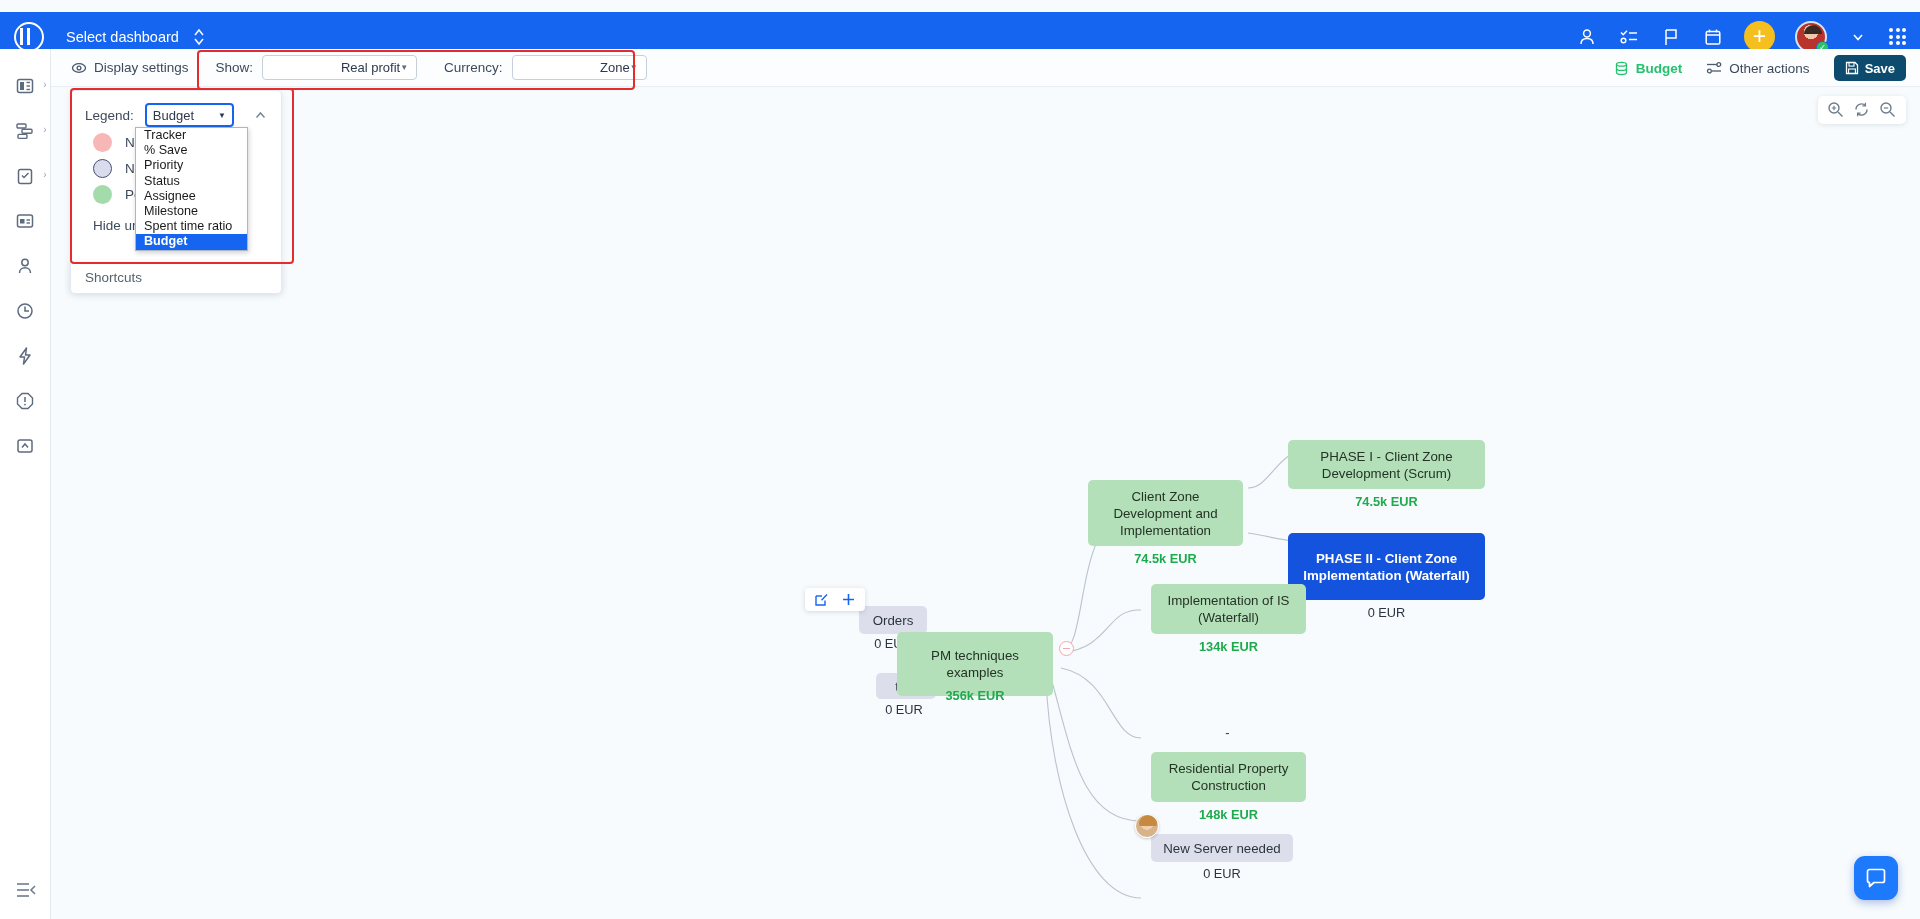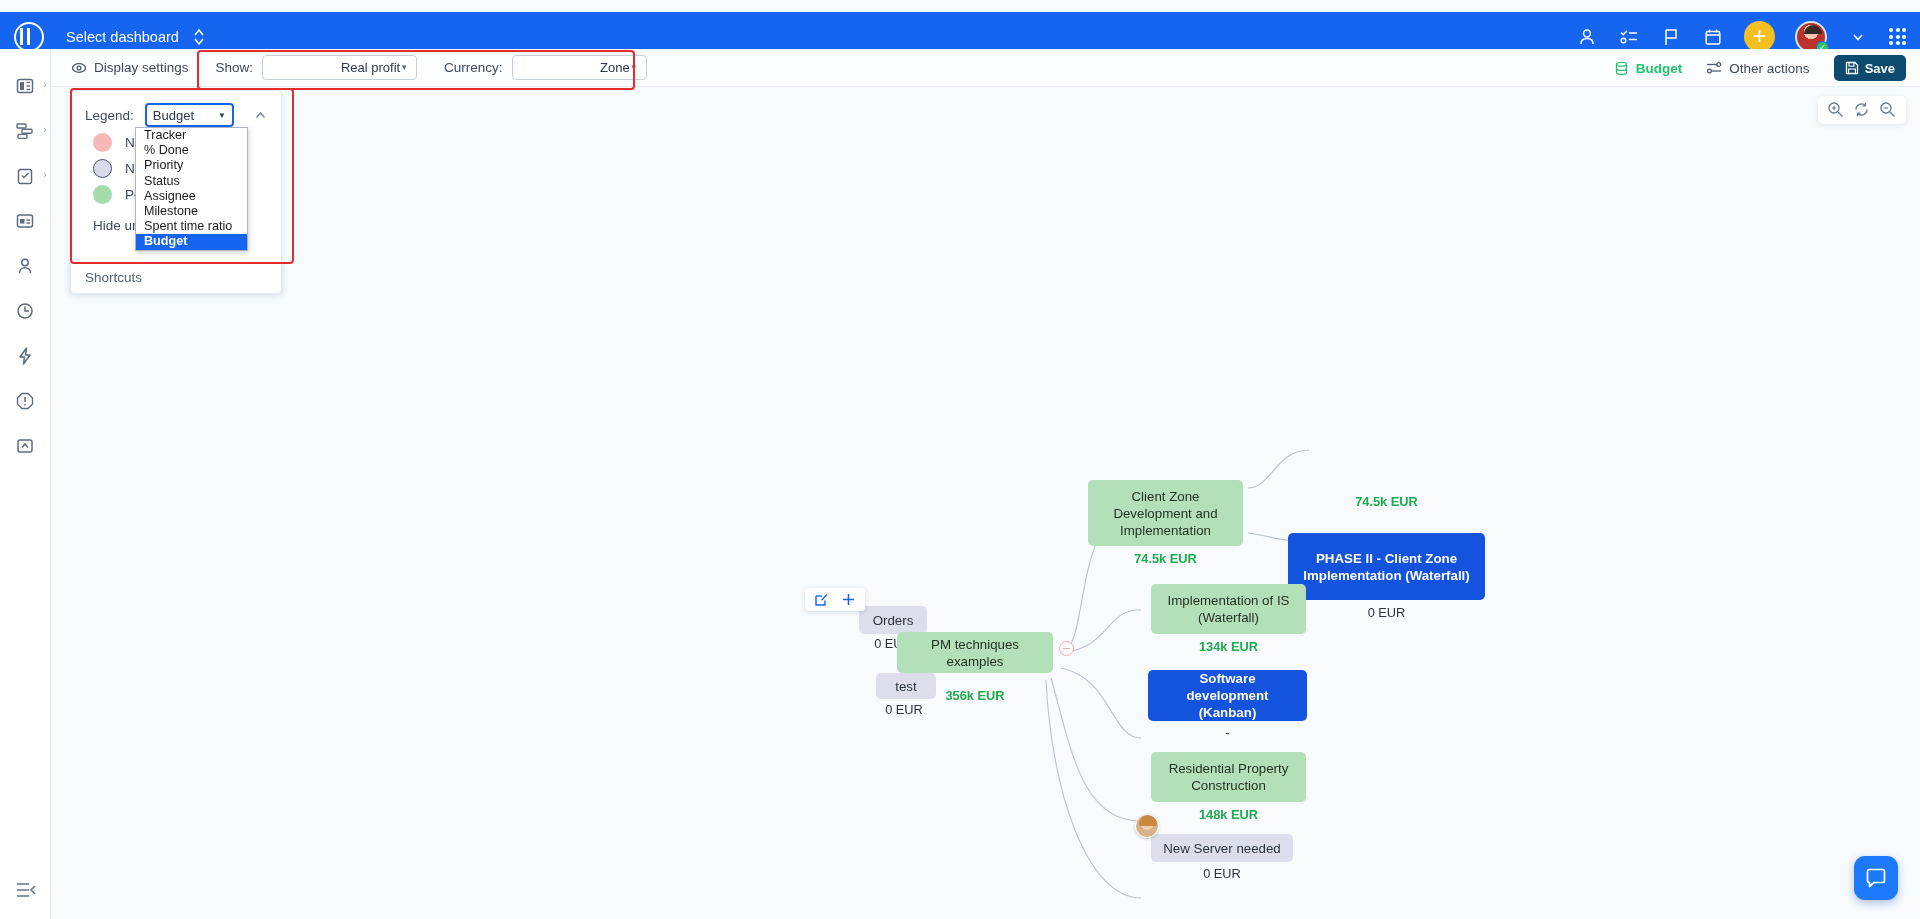--- a/index.html
+++ b/index.html
@@ -463,21 +463,21 @@
       <span class="info-box" style="margin-left:58px;">i</span>
     </div>
   </div>
 
   <div class="shortcuts-row">
     <span>Shortcuts</span>
   </div>
 
   <div class="dd">
     <div class="dd-opt">Tracker</div>
-    <div class="dd-opt">% Done</div>
+    <div class="dd-opt">% Save</div>
     <div class="dd-opt">Priority</div>
     <div class="dd-opt">Status</div>
     <div class="dd-opt">Assignee</div>
     <div class="dd-opt">Milestone</div>
     <div class="dd-opt">Spent time ratio</div>
     <div class="dd-opt sel">Budget</div>
   </div>
 
   <div class="annot" id="annot-top"></div>
   <div class="annot" id="annot-legend"></div>
@@ -550,47 +550,47 @@
     <div class="node grey" style="left:808px; top:518px; width:68px; height:28px;">
       <span>Orders</span>
     </div>
     <div class="amount d" style="left:790px; top:548px; width:104px;">0 EUR</div>
 
     <div class="node grey" style="left:825px; top:585px; width:60px; height:26px;">
       <span>test</span>
     </div>
     <div class="amount d" style="left:790px; top:614px; width:126px;">0 EUR</div>
 
-    <div class="node green" style="left:846px; top:544px; width:156px; height:41px;">
+    <div class="node green" style="left:846px; top:544px; width:156px; height:64px;">
       <span>PM techniques examples</span>
     </div>
     <div class="amount g" style="left:846px; top:600px; width:156px;">356k EUR</div>
     <div class="collapse-dot" style="left:1008px; top:553px;"></div>
 
     <div class="node green" style="left:1037px; top:392px; width:155px; height:66px;">
       <span>Client Zone Development and Implementation</span>
     </div>
     <div class="amount g" style="left:1037px; top:463px; width:155px;">74.5k EUR</div>
     <div class="collapse-dot" style="left:1242px; top:473px;"></div>
 
+    <div class="node green" style="left:1237px; top:352px; width:197px; height:49px;">
+      <span>PHASE I - Client Zone Development (Scrum)</span>
+    </div>
     <div class="amount g" style="left:1237px; top:406px; width:197px;">74.5k EUR</div>
 
     <div class="node blue" style="left:1237px; top:445px; width:197px; height:67px;">
       <span>PHASE II - Client Zone Implementation (Waterfall)</span>
     </div>
     <div class="amount d" style="left:1237px; top:517px; width:197px;">0 EUR</div>
 
     <div class="node green" style="left:1100px; top:496px; width:155px; height:50px;">
       <span>Implementation of IS (Waterfall)</span>
     </div>
     <div class="amount g" style="left:1100px; top:551px; width:155px;">134k EUR</div>
 
-    <div class="node blue" style="left:1097px; top:582px; width:159px; height:51px;">
-      <span>Software development (Kanban)</span>
-    </div>
     <div class="amount d" style="left:1097px; top:637px; width:159px;">-</div>
 
     <div class="node green" style="left:1100px; top:664px; width:155px; height:50px;">
       <span>Residential Property Construction</span>
     </div>
     <div class="amount g" style="left:1100px; top:719px; width:155px;">148k EUR</div>
 
     <div class="mini-avatar" style="left:1084px; top:726px;">
       <div class="mh"></div>
     </div>

